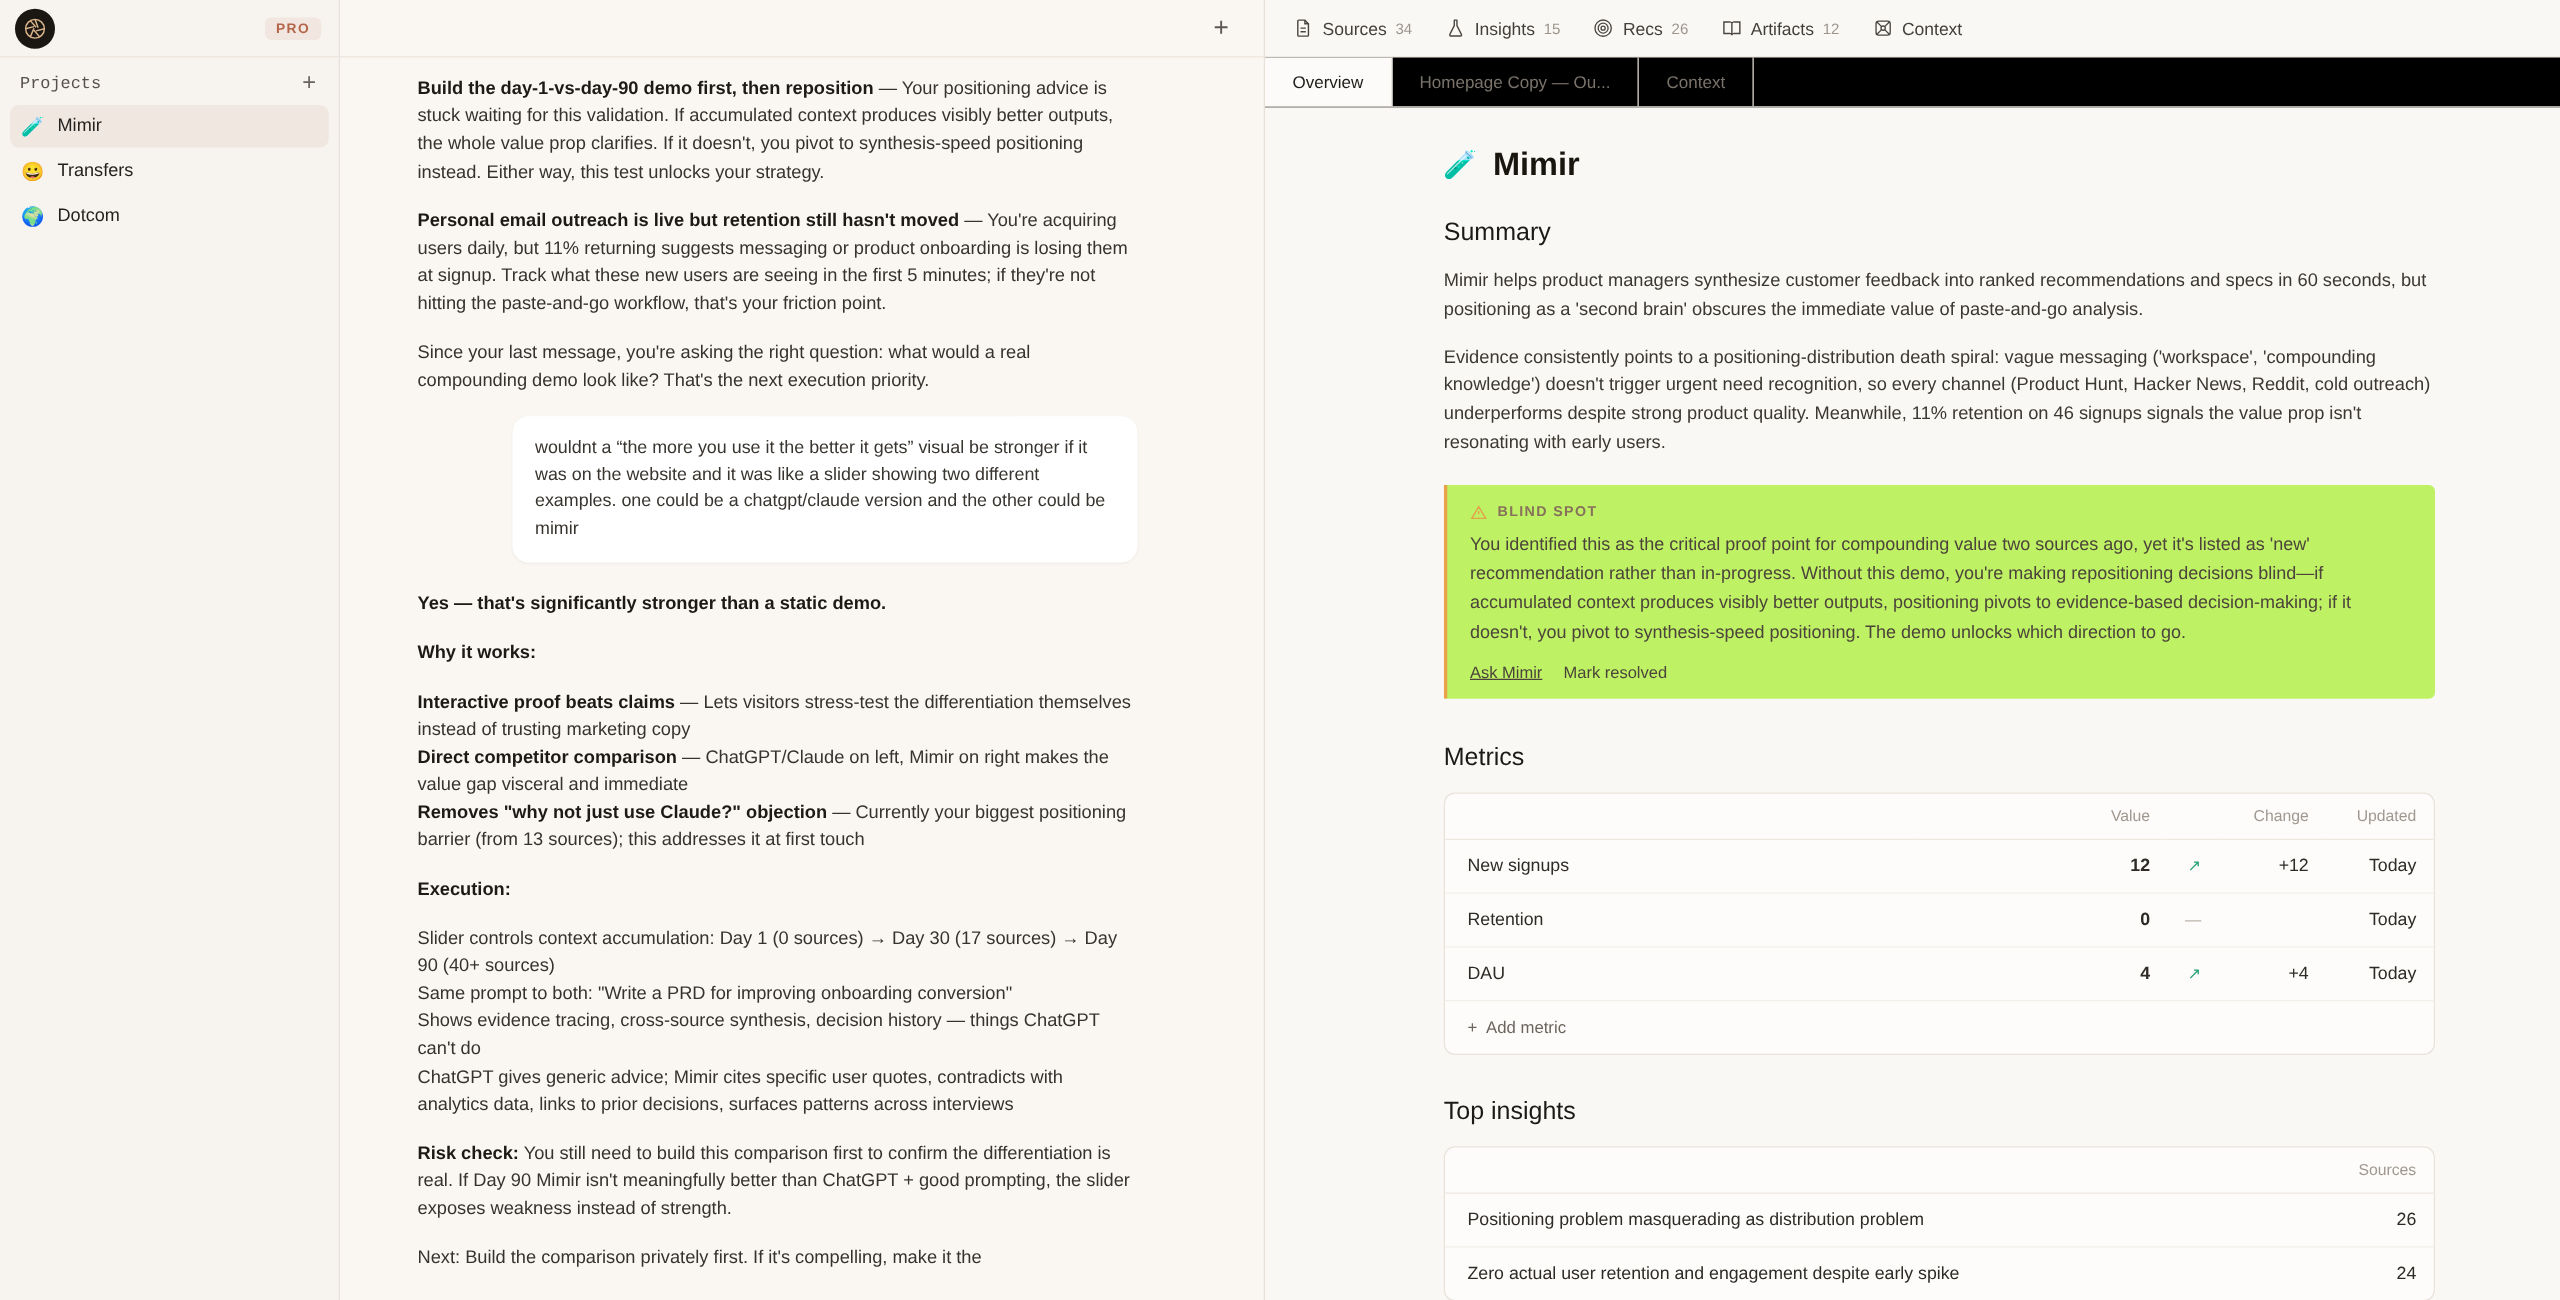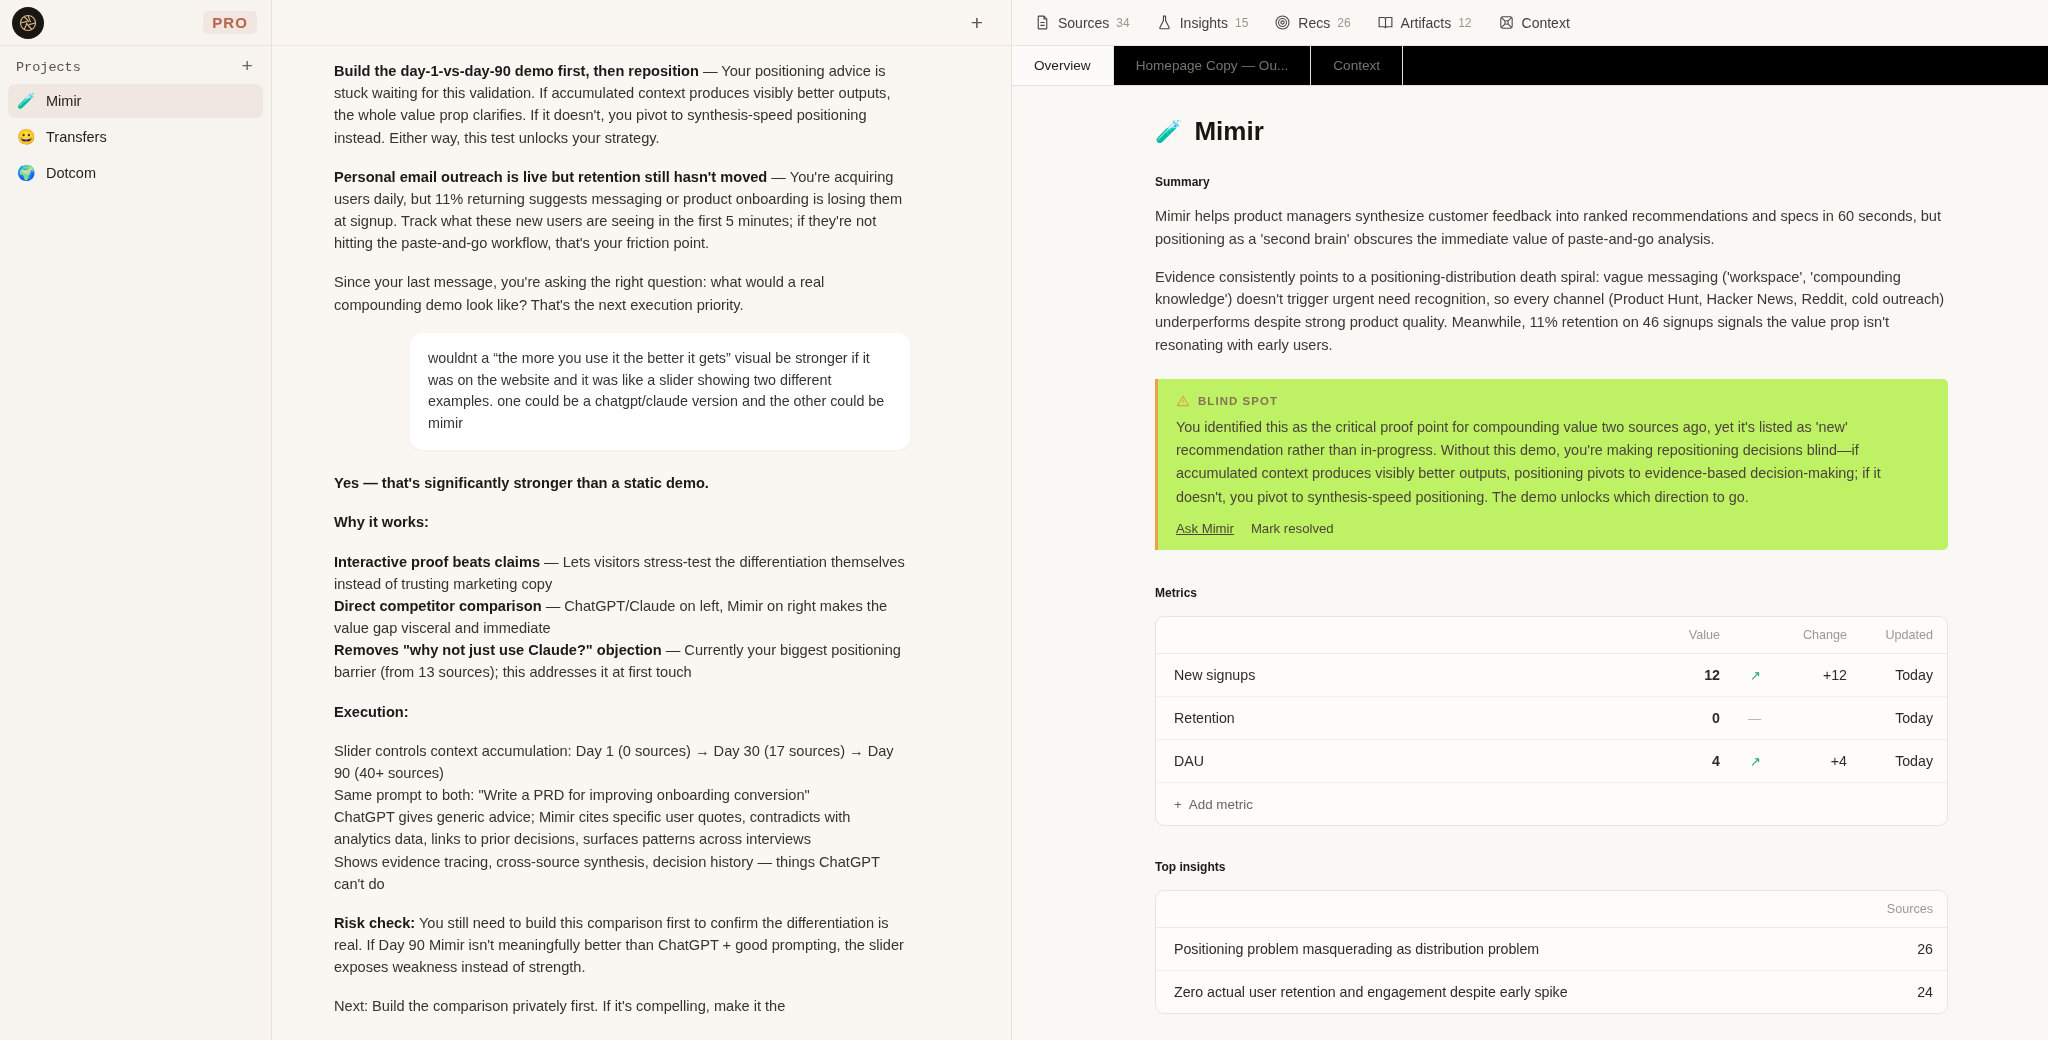--- a/index.html
+++ b/index.html
@@ -24,21 +24,21 @@
     display: flex; align-items: center; justify-content: space-between;
     padding: 0 14px 0 12px;
     border-bottom: 1px solid #ebe5dd;
   }
   .brand-logo {
     width: 32px; height: 32px; border-radius: 50%;
     background: #1a1713;
     display: flex; align-items: center; justify-content: center;
   }
   .pro-badge {
-    font-size: 15px; font-weight: bold; letter-spacing: 1.1px;
+    font-size: 11px; font-weight: bold; letter-spacing: 1.1px;
     color: #b4654a; background: #f2e6e0;
     padding: 3px 9px; border-radius: 5px;
   }
   .projects-head {
     display: flex; align-items: center; justify-content: space-between;
     padding: 12px 16px 6px 16px;
     font-family: Liberation Mono, monospace;
   }
   .projects-label { font-size: 13.5px; color: #56514b; }
   .plus-small {
@@ -121,21 +121,21 @@
     white-space: nowrap;
   }
   .tab.active { color: #1f1d1a; background: #fcfbf9; font-weight: normal; }
 
   .panel-scroll { flex: 1 1 auto; overflow: hidden; padding: 30px 100px 0 143px; }
   .panel-title {
     display: flex; align-items: center; gap: 12px;
     font-size: 26px; font-weight: bold; color: #18160f; margin-bottom: 28px;
   }
   .panel-title .emj { font-size: 22px; }
-  .sec-h { font-size: 12px; font-weight: bold; color: #1c1a16; margin-bottom: 16px; }
+  .sec-h { font-size: 20px; font-weight: normal; color: #1c1a16; margin-bottom: 16px; }
   .sec-p { font-size: 14.6px; line-height: 1.56; color: #3b3731; margin-bottom: 15px; }
 
   .callout {
     border-left: 3px solid #eba14a;
     background: #bef264;
     padding: 15px 20px 14px 18px;
     margin: 22px 0 36px 0;
     border-radius: 0 5px 5px 0;
   }
   .callout-head {
@@ -258,22 +258,22 @@
           </div>
         </div>
 
         <p>
           <b>Execution:</b>
         </p>
 
         <div class="blk">
           <div>Slider controls context accumulation: Day 1 (0 sources) → Day 30 (17 sources) → Day 90 (40+ sources)</div>
           <div>Same prompt to both: "Write a PRD for improving onboarding conversion"</div>
+          <div>Shows evidence tracing, cross-source synthesis, decision history — things ChatGPT can't do</div>
           <div>ChatGPT gives generic advice; Mimir cites specific user quotes, contradicts with analytics data, links to prior decisions, surfaces patterns across interviews</div>
-          <div>Shows evidence tracing, cross-source synthesis, decision history — things ChatGPT can't do</div>
         </div>
 
         <p>
           <b>Risk check:</b><span> You still need to build this comparison first to confirm the differentiation is real. If Day 90 Mimir isn't meaningfully better than ChatGPT + good prompting, the slider exposes weakness instead of strength.</span>
         </p>
 
         <p class="faded tight">Next: Build the comparison privately first. If it's compelling, make it the</p>
 
       </div>
     </div>

